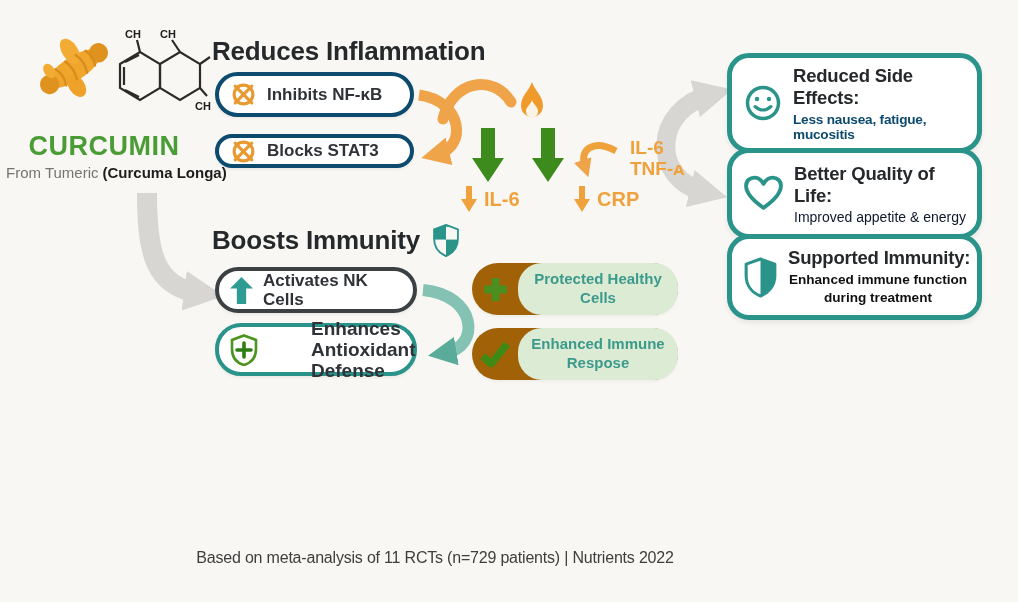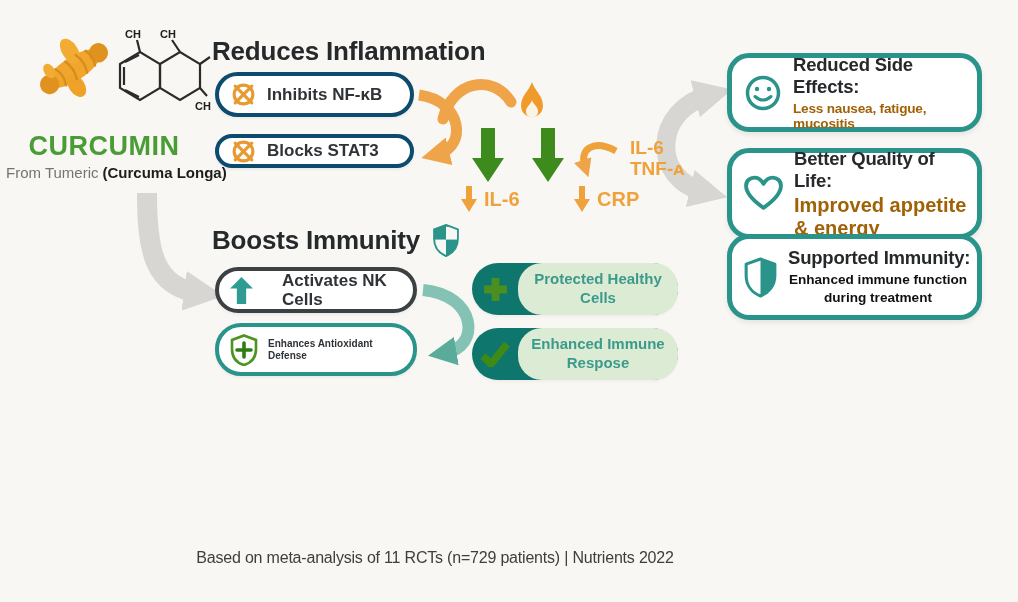--- a/index.html
+++ b/index.html
@@ -16,37 +16,37 @@
   .curcumin-sub{position:absolute;left:6px;top:164px;width:196px;text-align:center;white-space:nowrap;}
   .curcumin-sub .from{font-size:15px;color:#767473;}
   .curcumin-sub .species{font-size:15px;font-weight:700;color:#1d1d1d;margin-left:4px;}
   
   .pill{position:absolute;display:flex;align-items:center;background:#fff;border-radius:26px;box-sizing:border-box;box-shadow:0 2px 3px rgba(0,0,0,.05);}
   .pill-orange{border:4px solid #0c4a6e;}
   .pill-dark{border:4px solid #3b4043;}
   .pill-teal{border:4px solid #2a948b;}
   .pill-icon{margin:0 10px 0 11px;display:flex;flex:0 0 auto;}
   .pill-label{font-size:17px;font-weight:600;color:#2f3337;line-height:1.12;}
-  .pill-label.small{font-size:10px;}
+  .pill-label.small{font-size:19px;margin-left:43px;}
   
   .marker-label{position:absolute;display:flex;align-items:center;gap:7px;color:#efa23c;font-weight:700;font-size:20px;}
   .cytokines{position:absolute;left:630px;top:137px;color:#efa23c;font-weight:700;font-size:19px;line-height:21px;}
   
-  .outcome{position:absolute;left:472px;width:206px;height:52px;background:#0f766e;border-radius:27px;display:flex;align-items:center;box-sizing:border-box;box-shadow:0 2px 3px rgba(0,0,0,.04);}
+  .outcome{position:absolute;left:472px;width:206px;height:52px;background:#a16207;border-radius:27px;display:flex;align-items:center;box-sizing:border-box;box-shadow:0 2px 3px rgba(0,0,0,.04);}
   .o-icon{flex:0 0 46px;display:flex;justify-content:center;align-items:center;}
   .o-text{flex:1;align-self:stretch;background:#dcebd4;border-radius:24px;display:flex;align-items:center;justify-content:center;text-align:center;font-weight:700;font-size:15px;color:#3c9a8c;white-space:pre-line;line-height:1.25;}
   
   .benefit{position:absolute;left:727px;width:255px;background:#fff;border:5px solid #2a948b;border-radius:22px;display:flex;align-items:center;box-sizing:border-box;box-shadow:0 3px 5px rgba(0,0,0,.07);}
   .b-icon{margin:0 10px 0 11px;flex:0 0 auto;display:flex;}
   .b-text{display:flex;flex-direction:column;justify-content:center;}
   .b-title{font-size:18.5px;font-weight:800;color:#26292b;letter-spacing:-0.2px;}
-  .benefit-1{top:53px;height:79px;}
-  .benefit-1 .b-desc{font-size:13.6px;font-weight:700;color:#a16207;margin-top:3px;letter-spacing:-0.2px;}
+  .benefit-1{top:53px;height:100px;}
+  .benefit-1 .b-desc{font-size:13.6px;font-weight:700;color:#0c4a6e;margin-top:3px;letter-spacing:-0.2px;}
   .benefit-2{top:148px;height:91px;}
-  .benefit-2 .b-desc{font-size:20px;font-weight:700;color:#a16207;margin-top:2px;}
+  .benefit-2 .b-desc{font-size:14px;font-weight:400;color:#0f172a;margin-top:2px;}
   .benefit-3{top:234px;height:86px;}
   .benefit-3 .b-text{text-align:center;}
   .benefit-3 .b-desc{font-size:13.6px;font-weight:700;color:#101010;line-height:1.3;max-width:180px;margin-top:2px;}
   
   .footer{position:absolute;left:135px;top:549px;width:600px;text-align:center;font-size:16px;letter-spacing:-0.2px;color:#3e3e3e;}
 </style>
 </head>
 <body>
 
 <div class="stage">
@@ -159,21 +159,21 @@
         </defs>
       <path d="M15 1 L28 6 V16 C28 25 23 31.5 15 35 C7 31.5 2 25 2 16 V6 Z" fill="#2a948b"></path>
       <g clip-path="url(#shieldclip)">
         <rect x="15" y="3" width="14" height="14" fill="#f8f7f4"></rect>
         <rect x="1" y="17" width="14" height="18" fill="#f8f7f4"></rect>
       </g>
       <path d="M15 1 L28 6 V16 C28 25 23 31.5 15 35 C7 31.5 2 25 2 16 V6 Z" fill="none" stroke="#2a948b" stroke-width="2"></path>
     </svg>
   </div>
 
-  <div class="pill pill-dark" style="left:215px;top:267px;width:202px;height:46px;gap:19px;">
+  <div class="pill pill-dark" style="left:215px;top:267px;width:202px;height:46px;">
     <span class="pill-icon">
       <svg width="23" height="27" viewBox="0 0 22 26">
           <polygon points="11,0 22,11 15.5,11 15.5,26 6.5,26 6.5,11 0,11" fill="#2e9c92"></polygon>
         </svg>
     </span>
     <span class="pill-label">Activates NK Cells</span>
   </div>
 
   <div class="pill pill-teal" style="left:215px;top:323px;width:202px;height:53px;">
     <span class="pill-icon">

